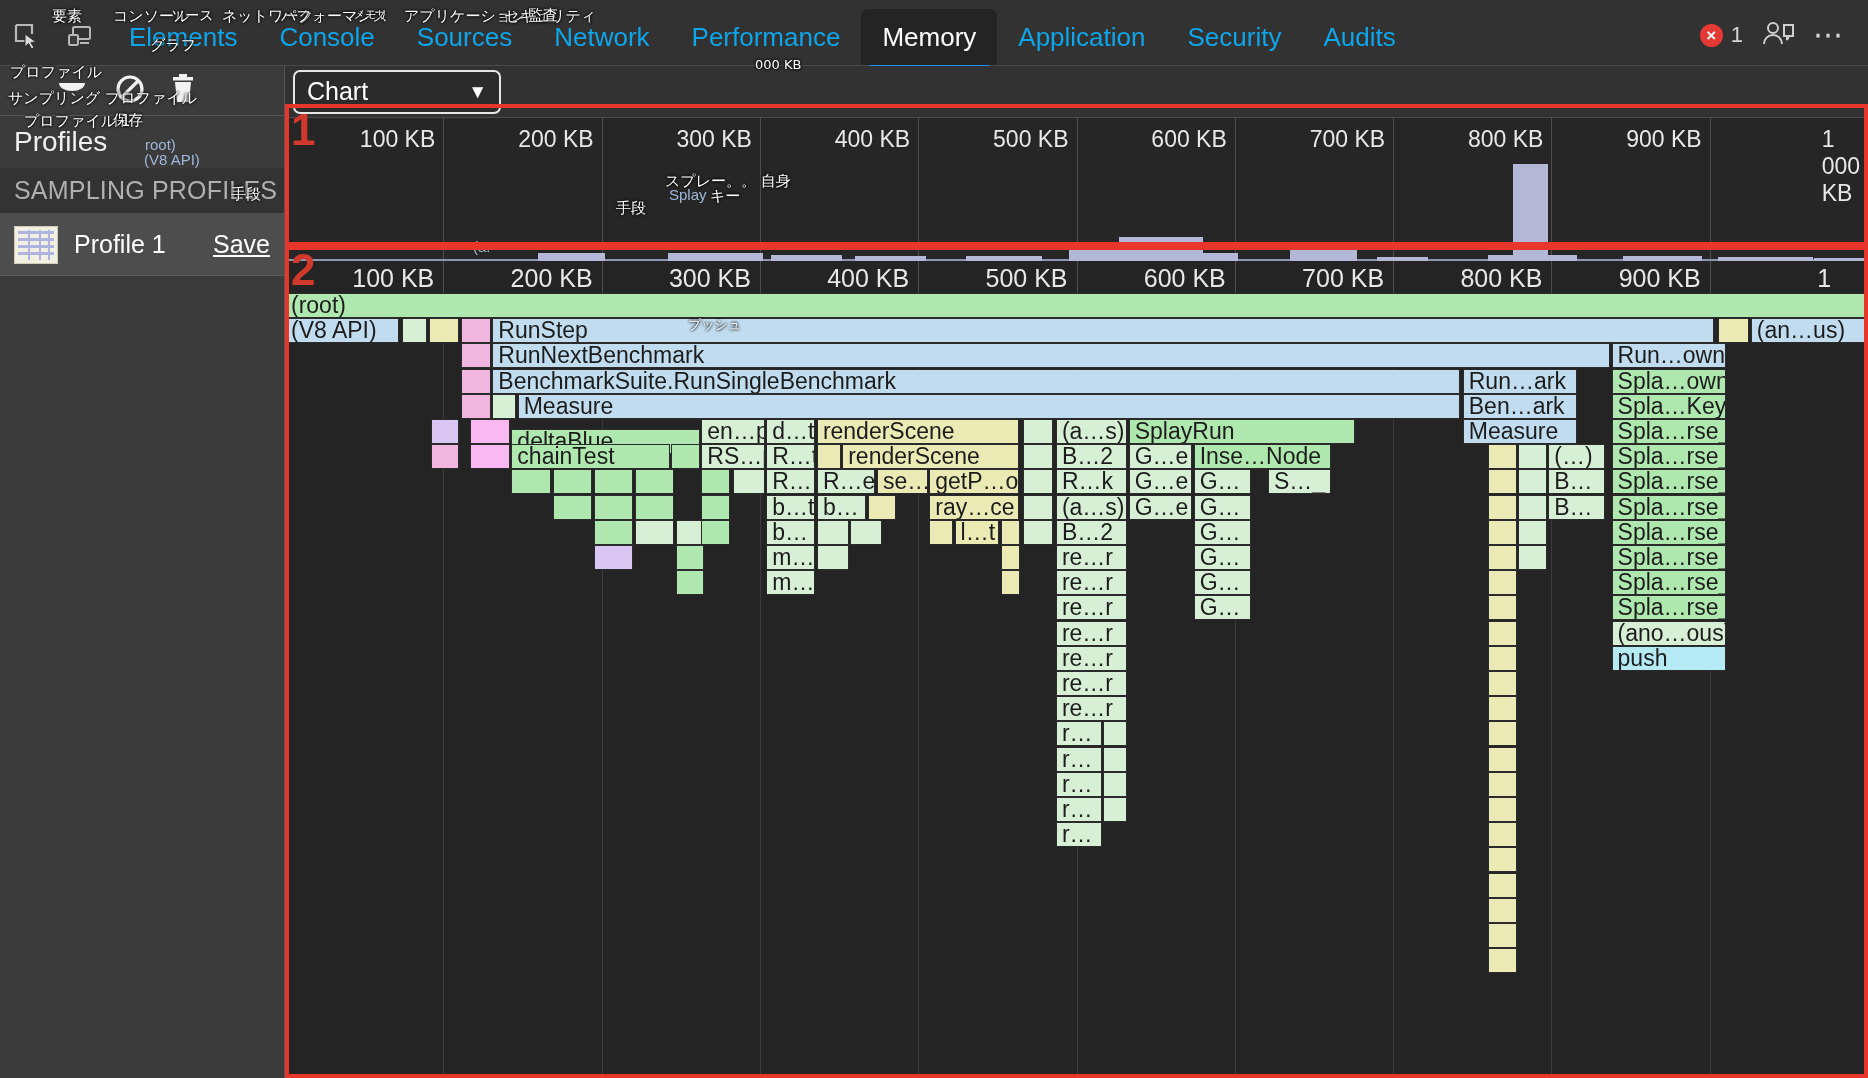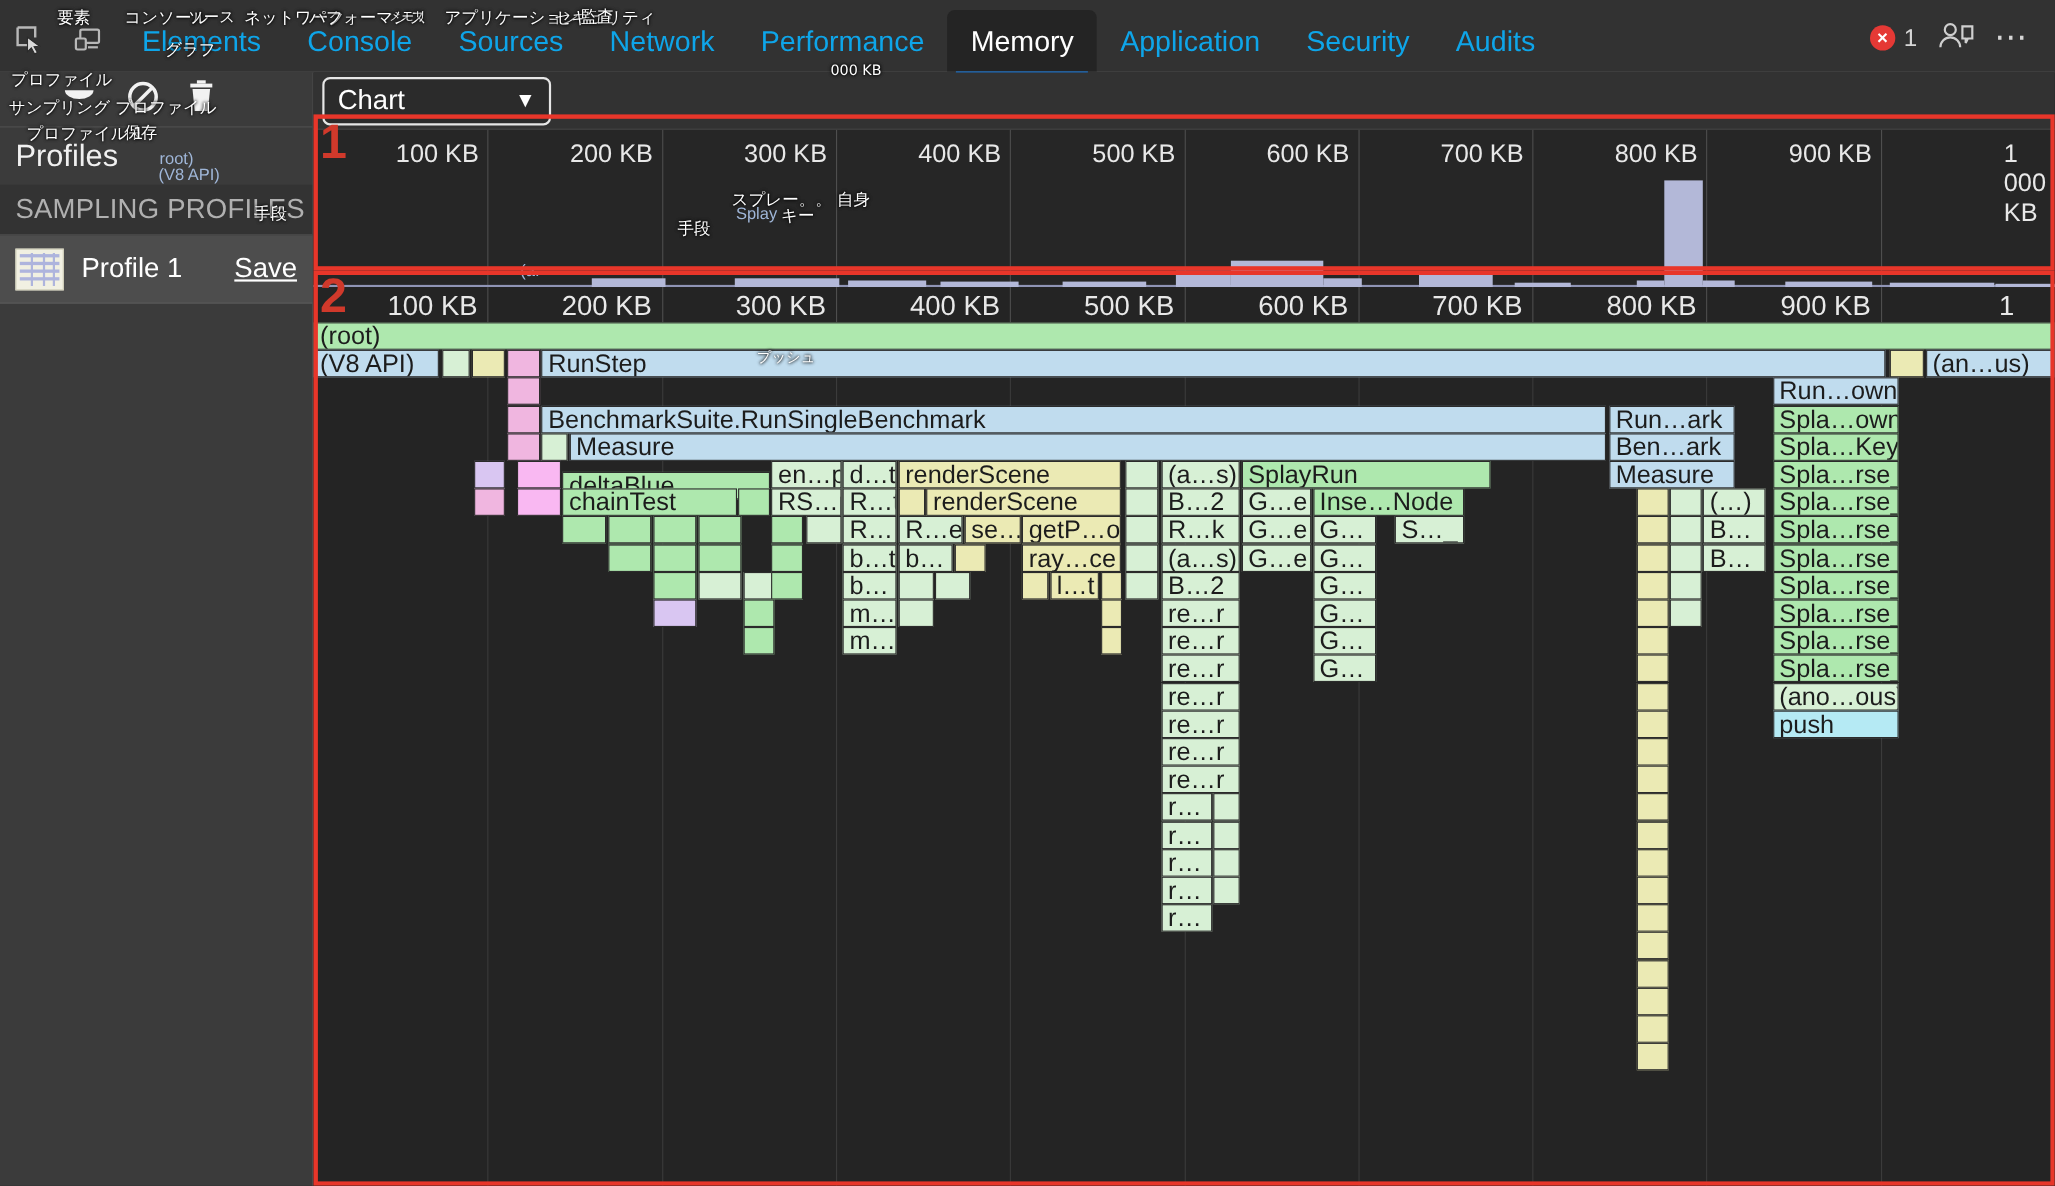--- a/index.html
+++ b/index.html
@@ -324,20 +324,21 @@
         <div class="fcol" style="left: 1424.7px;"></div>
         <div class="frame" style="left: 0px; width: 1583px; top: 0px; background: rgb(174, 232, 174);">(root)</div>
         <div class="frame" style="left: 0px; width: 113.976px; top: 25.2px; background: rgb(192, 220, 238);">(V8 API)</div>
         <div class="frame" style="left: 117.142px; width: 25.328px; top: 25.2px; background: rgb(215, 240, 213);"></div>
         <div class="frame" style="left: 144.053px; width: 30.077px; top: 25.2px; background: rgb(235, 234, 180);"></div>
         <div class="frame" style="left: 175.713px; width: 30.077px; top: 25.2px; background: rgb(240, 182, 224);"></div>
         <div class="frame" style="left: 207.373px; width: 1222.08px; top: 25.2px; background: rgb(192, 220, 238);">RunStep</div>
         <div class="frame" style="left: 1432.62px; width: 31.66px; top: 25.2px; background: rgb(235, 234, 180);"></div>
         <div class="frame" style="left: 1465.86px; width: 117.142px; top: 25.2px; background: rgb(192, 220, 238);">(an…us)</div>
         <div class="frame" style="left: 175.713px; width: 30.077px; top: 50.4px; background: rgb(240, 182, 224);"></div>
+        <div class="frame" style="left: 207.373px; width: 1117.6px; top: 50.4px; background: rgb(192, 220, 238);">RunNextBenchmark</div>
         <div class="frame" style="left: 1326.55px; width: 113.976px; top: 50.4px; background: rgb(192, 220, 238);">Run…own</div>
         <div class="frame" style="left: 175.713px; width: 30.077px; top: 75.6px; background: rgb(240, 182, 224);"></div>
         <div class="frame" style="left: 207.373px; width: 967.213px; top: 75.6px; background: rgb(192, 220, 238);">BenchmarkSuite.RunSingleBenchmark</div>
         <div class="frame" style="left: 1177.75px; width: 113.976px; top: 75.6px; background: rgb(192, 220, 238);">Run…ark</div>
         <div class="frame" style="left: 1326.55px; width: 113.976px; top: 75.6px; background: rgb(174, 232, 174);">Spla…own</div>
         <div class="frame" style="left: 175.713px; width: 30.077px; top: 100.8px; background: rgb(240, 182, 224);"></div>
         <div class="frame" style="left: 207.373px; width: 23.745px; top: 100.8px; background: rgb(215, 240, 213);"></div>
         <div class="frame" style="left: 232.701px; width: 941.885px; top: 100.8px; background: rgb(192, 220, 238);">Measure</div>
         <div class="frame" style="left: 1177.75px; width: 113.976px; top: 100.8px; background: rgb(192, 220, 238);">Ben…ark</div>
         <div class="frame" style="left: 1326.55px; width: 113.976px; top: 100.8px; background: rgb(174, 232, 174);">Spla…Keys</div>

